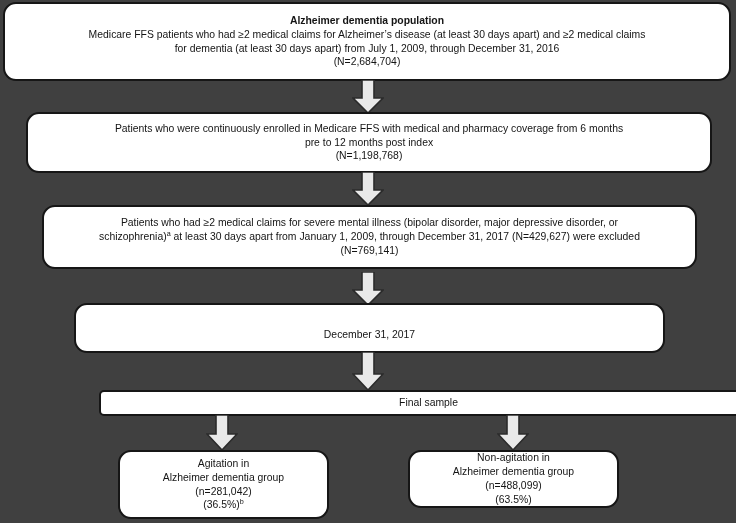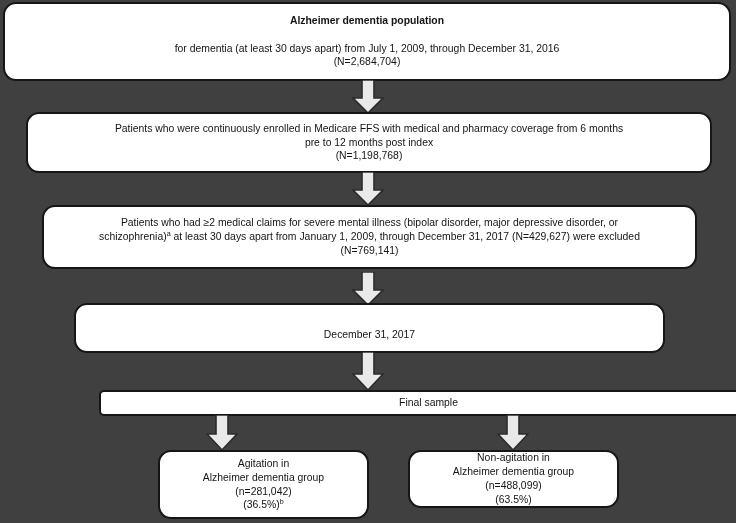--- a/index.html
+++ b/index.html
@@ -51,21 +51,21 @@
   .arrow svg { display: block; }
 </style>
 </head>
 <body>
 
 <div id="canvas">
 
   <div class="node rounded-lg" style="left:3px; top:2px; width:728px; height:79px;">
     <div class="inner">
       <span class="title-line">Alzheimer dementia population</span>
-      <br>
+      <span>Medicare FFS patients who had ≥2 medical claims for Alzheimer’s disease (at least 30 days apart) and ≥2 medical claims</span><br>
       <span>for dementia (at least 30 days apart) from July 1, 2009, through December 31, 2016</span><br>
       <span>(N=2,684,704)</span>
     </div>
   </div>
 
   <div class="arrow" style="left:352px; top:80px;">
     <svg width="32" height="34" viewBox="0 0 32 34">
       <polygon points="10,0 22,0 22,18 31,18 16,33 1,18 10,18" fill="#e9e9e9" stroke="#2b2b2b" stroke-width="1.6" stroke-linejoin="miter"></polygon>
     </svg>
   </div>
@@ -122,21 +122,21 @@
       <polygon points="10,0 22,0 22,19 31,19 16,35 1,19 10,19" fill="#e9e9e9" stroke="#2b2b2b" stroke-width="1.6" stroke-linejoin="miter"></polygon>
     </svg>
   </div>
 
   <div class="arrow" style="left:497px; top:415px;">
     <svg width="32" height="36" viewBox="0 0 32 36">
       <polygon points="10,0 22,0 22,19 31,19 16,35 1,19 10,19" fill="#e9e9e9" stroke="#2b2b2b" stroke-width="1.6" stroke-linejoin="miter"></polygon>
     </svg>
   </div>
 
-  <div class="node rounded-lg" style="left:118px; top:450px; width:211px; height:69px;margin-left:40px;">
+  <div class="node rounded-lg" style="left:118px; top:450px; width:211px; height:69px;">
     <div class="inner">
       <span>Agitation in</span><br>
       <span>Alzheimer dementia group</span><br>
       <span>(n=281,042)</span><br>
       <span>(36.5%)</span><sup>b</sup>
     </div>
   </div>
 
   <div class="node rounded-lg" style="left:408px; top:450px; width:211px; height:58px;">
     <div class="inner">

